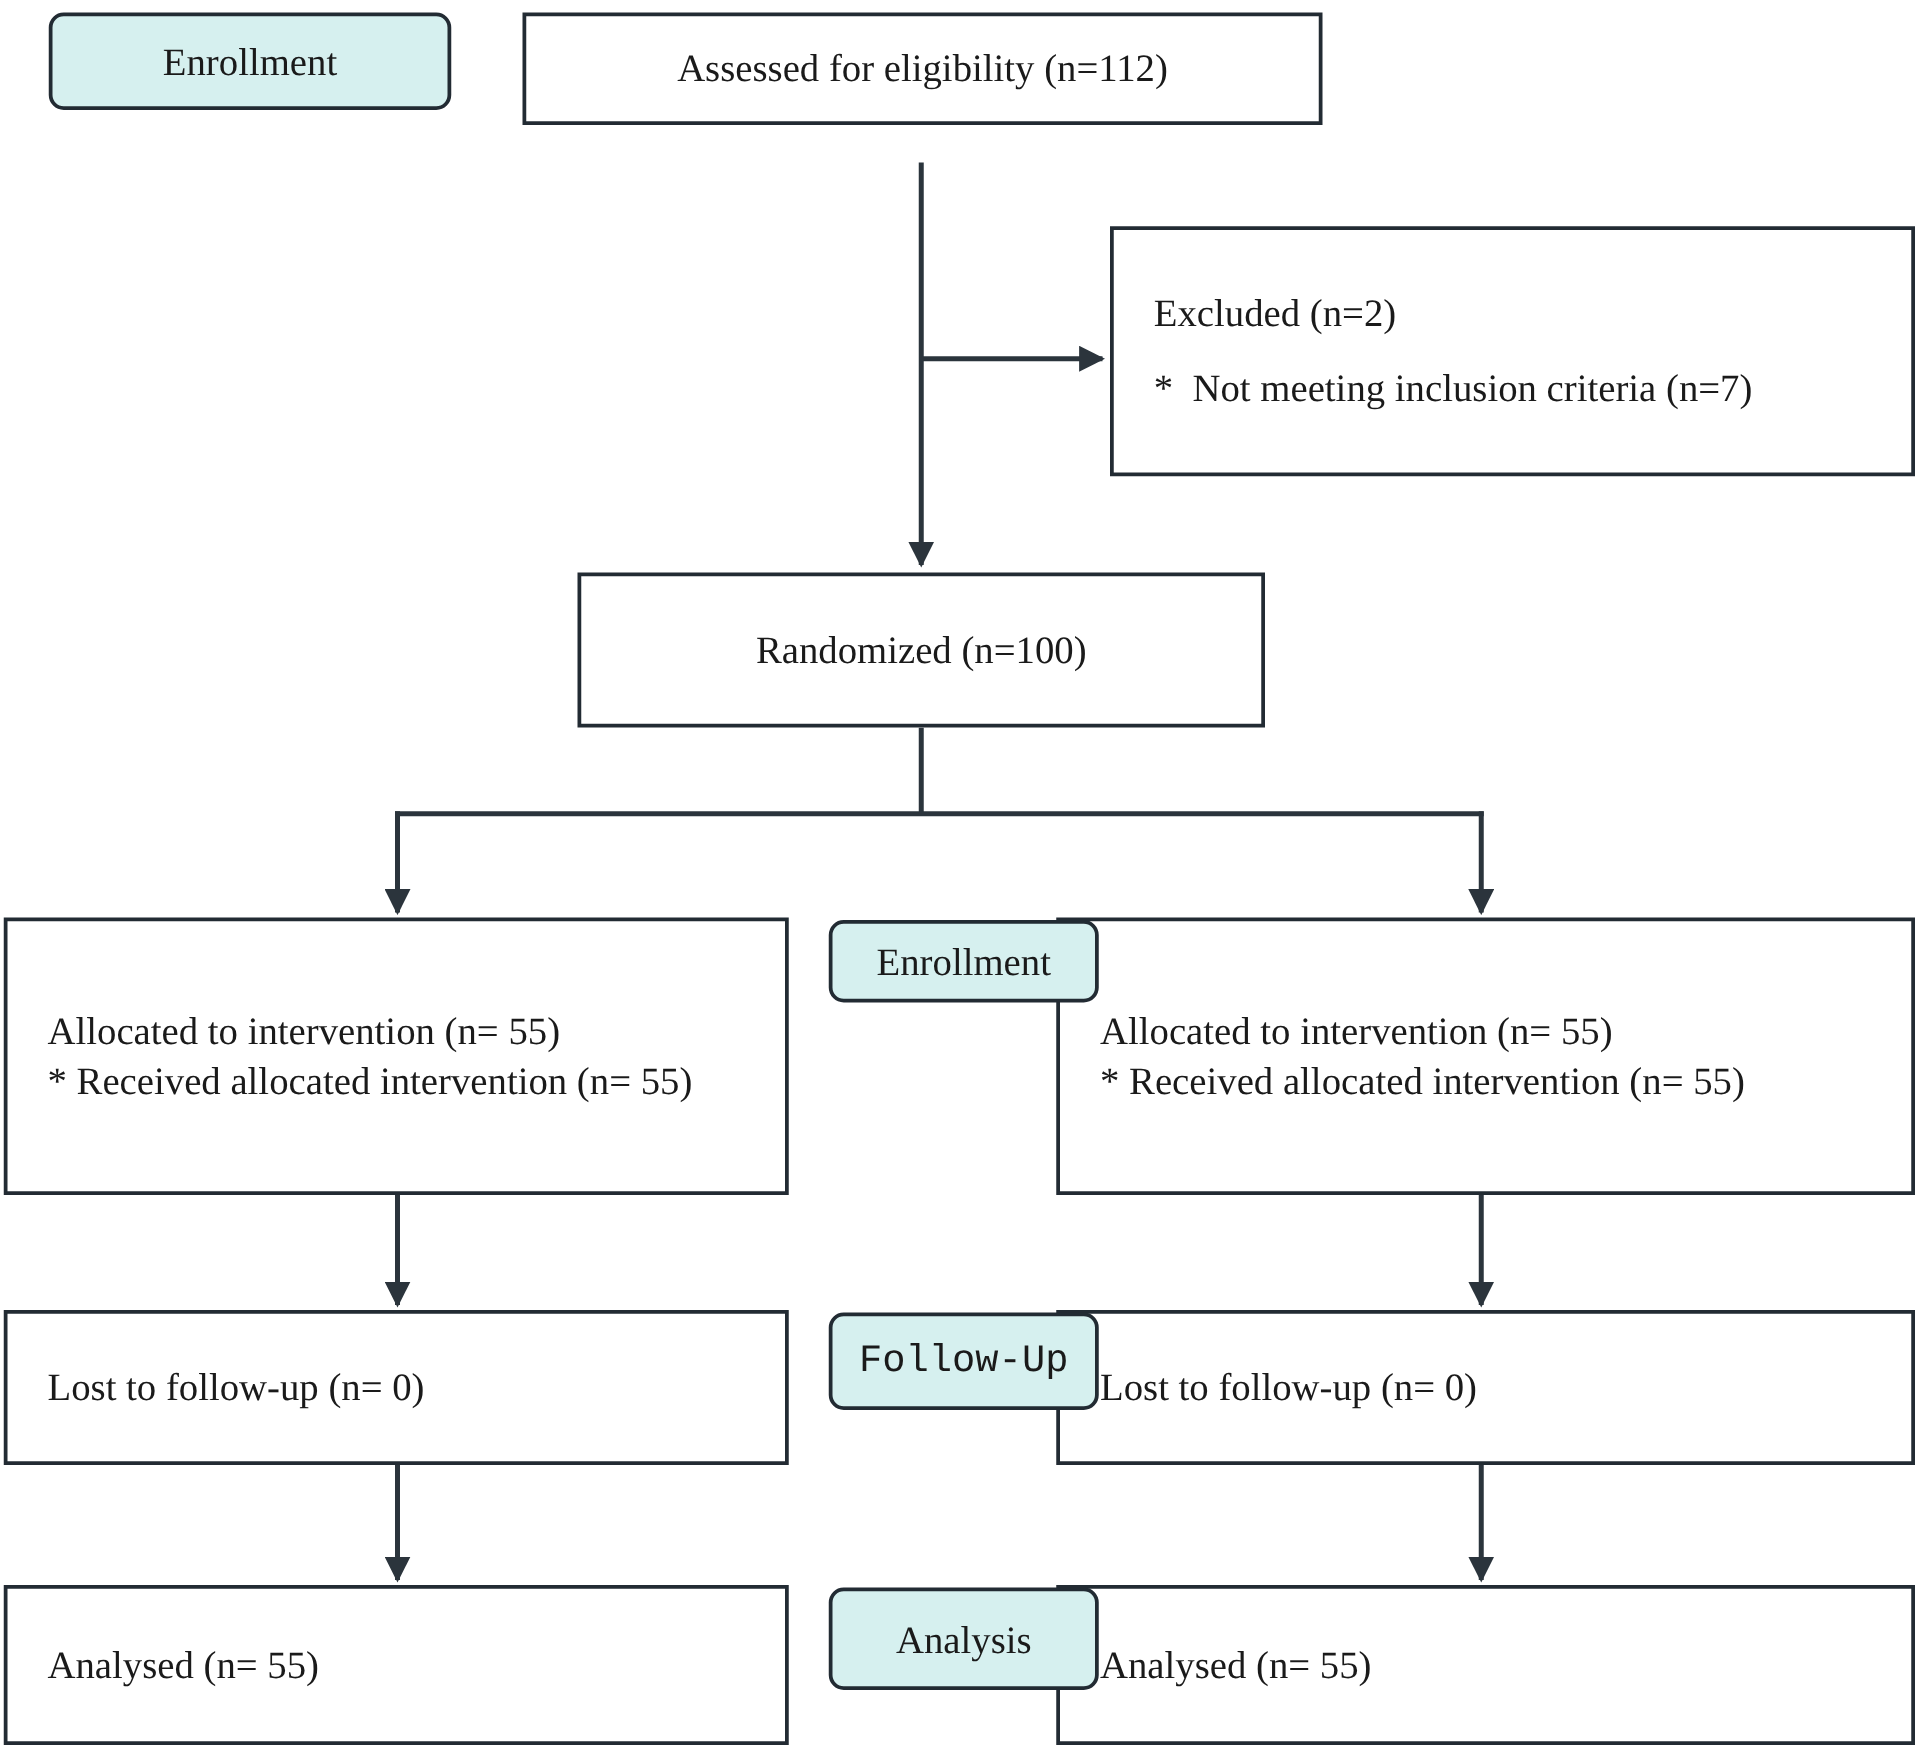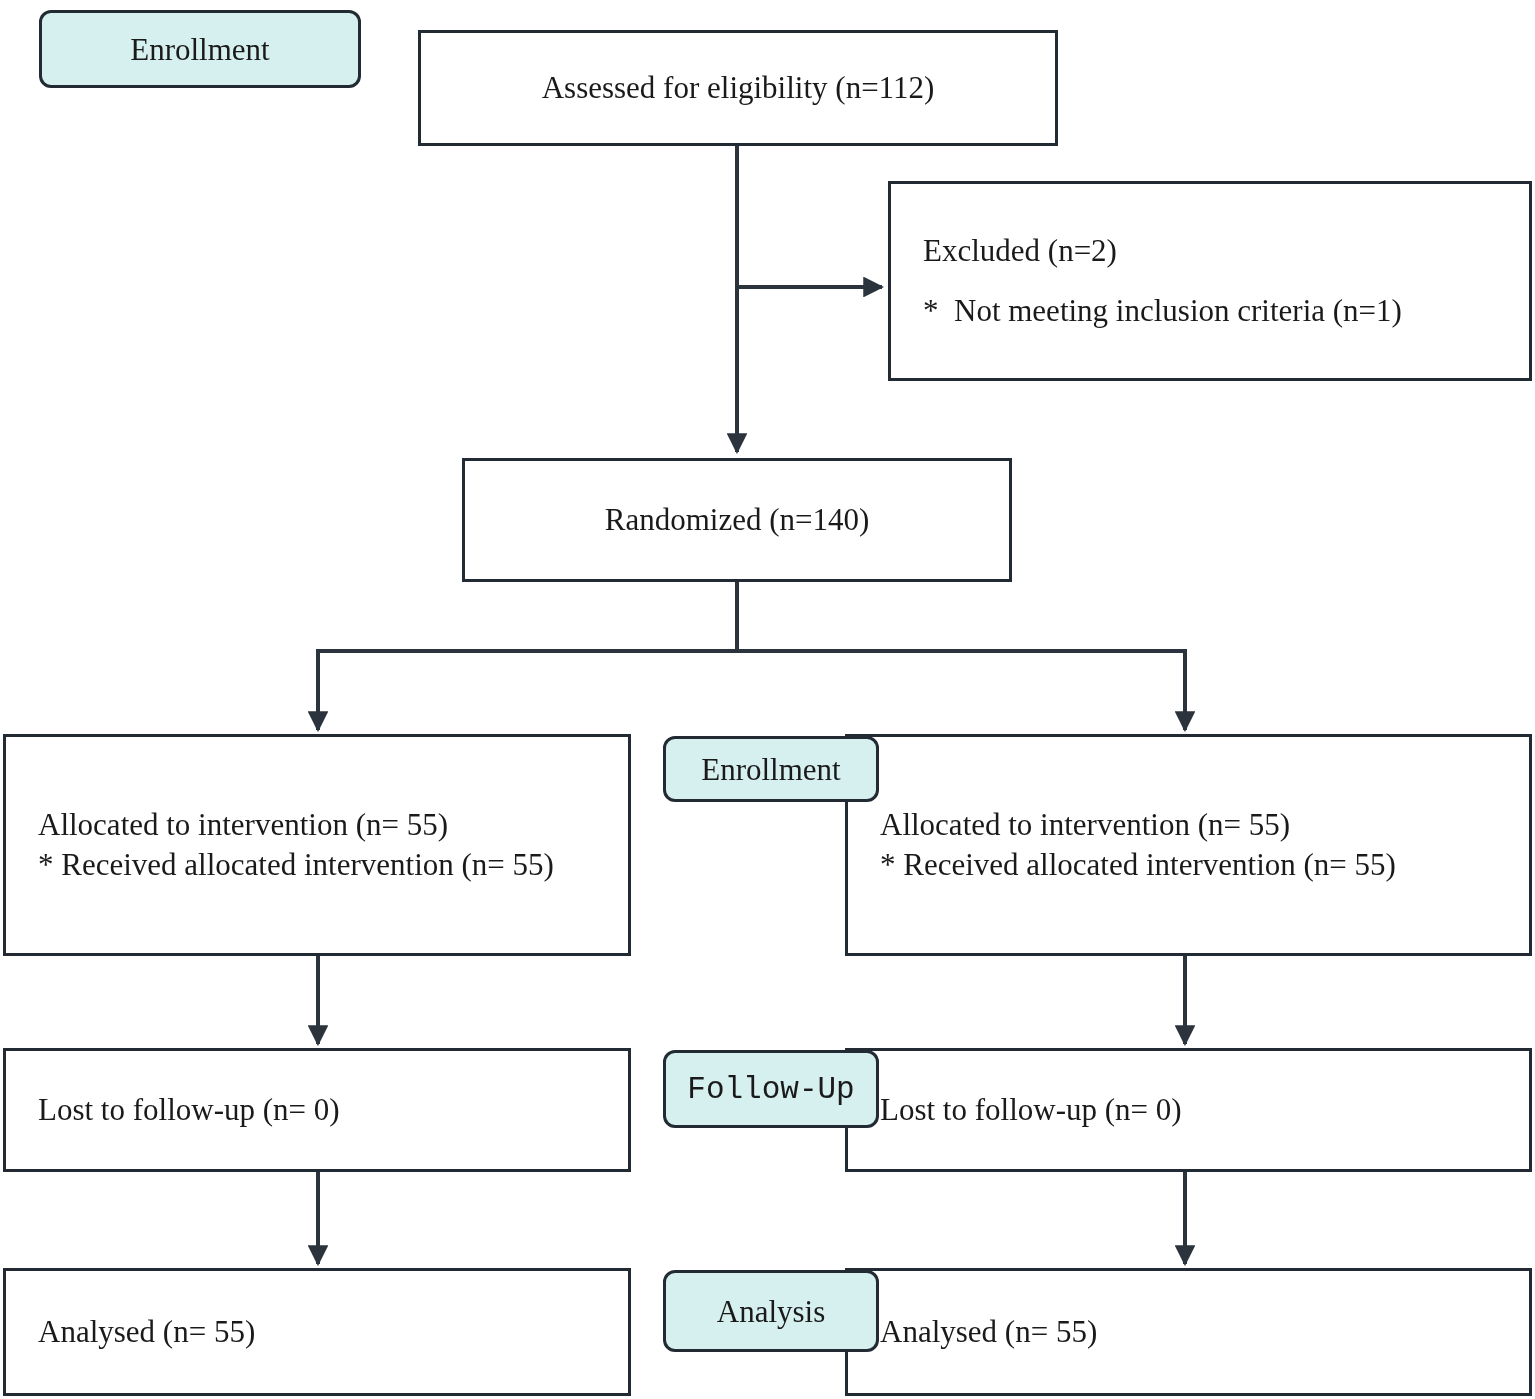--- a/index.html
+++ b/index.html
@@ -96,32 +96,32 @@
     <line x1="1185" y1="955" x2="1185" y2="1044" stroke="#2b343c" stroke-width="4" marker-end="url(#arrow)"></line>
 
     <line x1="318" y1="1170" x2="318" y2="1264" stroke="#2b343c" stroke-width="4" marker-end="url(#arrow)"></line>
     <line x1="1185" y1="1170" x2="1185" y2="1264" stroke="#2b343c" stroke-width="4" marker-end="url(#arrow)"></line>
   </svg>
 
   <div class="chip" style="left:6px; top:10px; width:322px; height:78px;">
     <span>Enrollment</span>
   </div>
 
-  <div class="box center" style="left:418px; top:10px; width:640px; height:116px;margin-top:20px;">
+  <div class="box center" style="left:418px; top:10px; width:640px; height:90px;">
     <div class="line">Assessed for eligibility (n=112)</div>
   </div>
 
   <div class="box left-pad" style="left:888px; top:181px; width:644px; height:200px;">
     <div class="line">Excluded (n=2)</div>
     <div class="gap-line"></div>
-    <div class="line">*  Not meeting inclusion criteria (n=1)</div>
+    <div class="line">*  Not meeting inclusion criteria (n=7)</div>
   </div>
 
   <div class="box center" style="left:462px; top:458px; width:550px; height:124px;">
-    <div class="line">Randomized (n=140)</div>
+    <div class="line">Randomized (n=100)</div>
   </div>
 
   <div class="box left-pad" style="left:3px; top:734px; width:628px; height:222px;">
     <div class="line">Allocated to intervention (n= 55)</div>
     <div class="line">* Received allocated intervention (n= 55)</div>
   </div>
 
   <div class="chip" style="left:630px; top:736px; width:216px; height:66px;">
     <span>Enrollment</span>
   </div>

